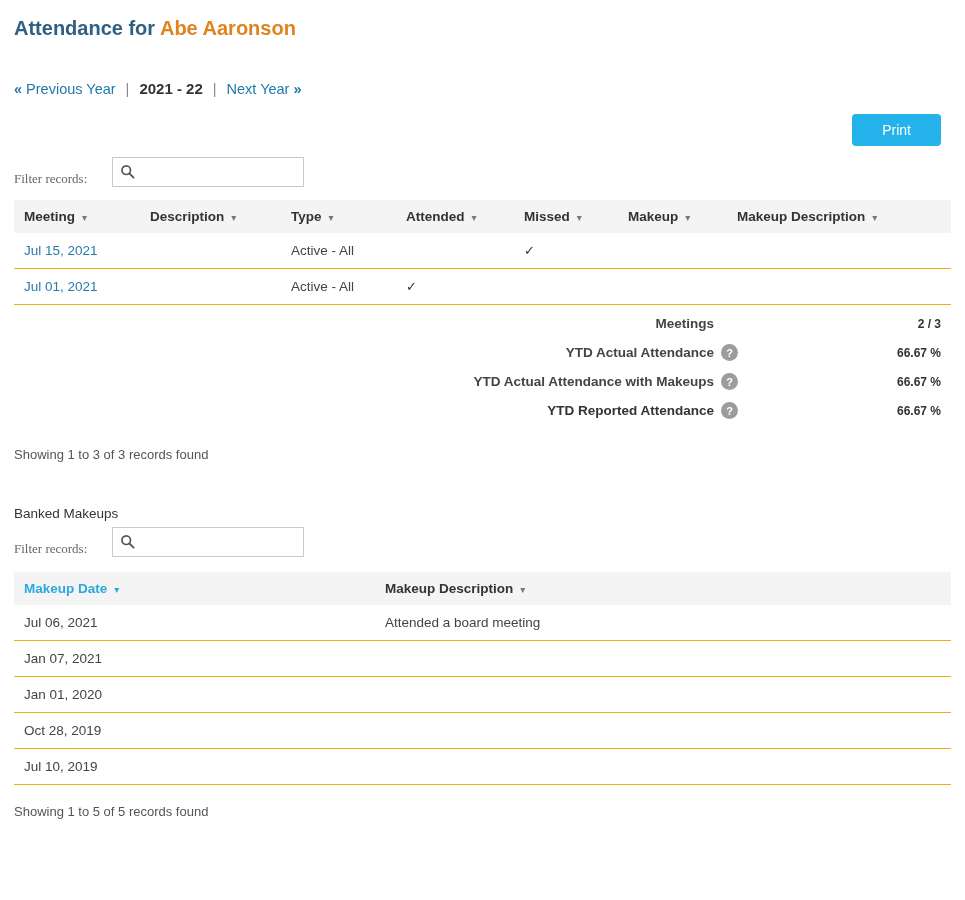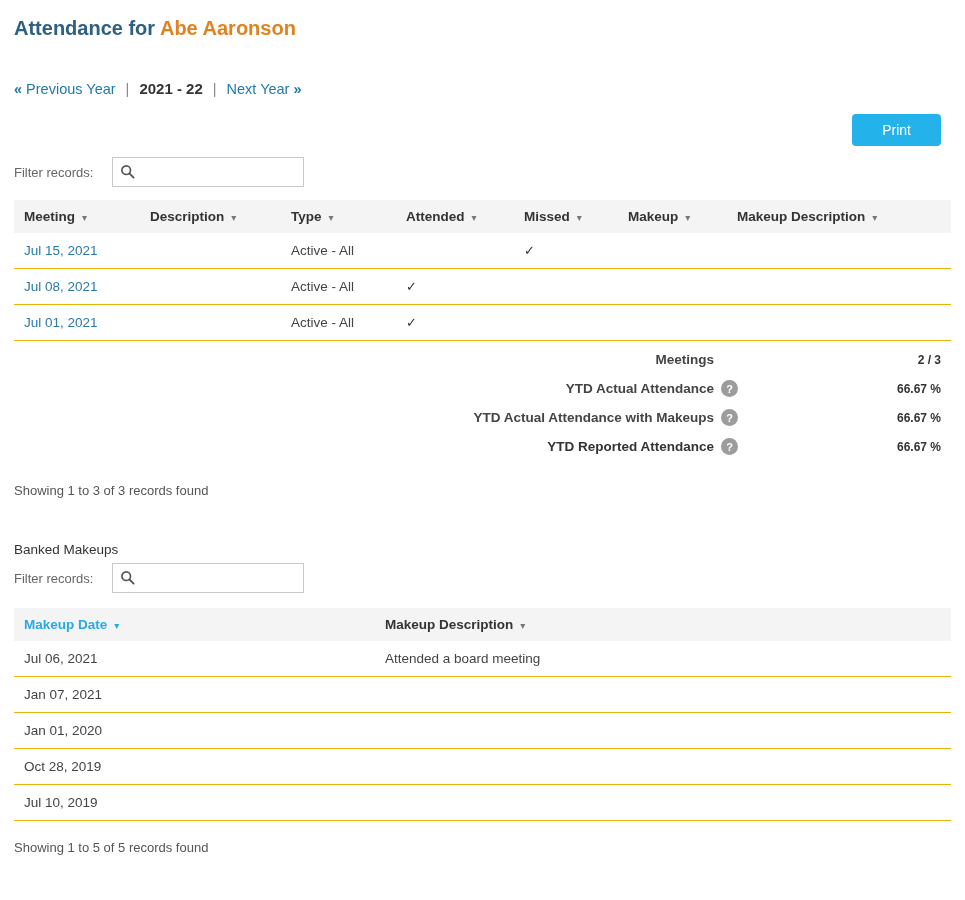--- a/index.html
+++ b/index.html
@@ -32,21 +32,21 @@
   
   .print-row { text-align: right; margin-top: 17px; }
   .print-btn {
     display: inline-block; background: #23b2ea; color: #fff;
     font-family: inherit; font-size: 14px; line-height: 1;
     border: none; border-radius: 4px; padding: 9px 30px;
     margin-right: 10px; cursor: pointer;
   }
 
   
-  .filter-row { display: flex; align-items: center; margin-top: 11px; }
+  .filter-row { display: flex; align-items: flex-end; margin-top: 11px; font-family: Liberation Serif, serif; }
   .filter-label { width: 98px; font-size: 13px; color: #666; }
   .search-wrap { position: relative; }
   .search-input {
     width: 192px; height: 30px; border: 1px solid #c9c9c9;
     border-radius: 0; padding: 0 8px 0 30px;
     font-family: inherit; font-size: 13px; color: #444; outline: none;
   }
   .search-icon {
     position: absolute; left: 8px; top: 7px; width: 16px; height: 16px;
     pointer-events: none;
@@ -146,29 +146,20 @@
     <tr>
       <td><a class="meeting-link">Jul 15, 2021</a></td>
       <td></td>
       <td>Active - All</td>
       <td class="check"></td>
       <td class="check">✓</td>
       <td></td>
       <td></td>
     </tr>
     <tr>
-      <td><a class="meeting-link">Jul 08, 2021</a></td>
-      <td></td>
-      <td>Active - All</td>
-      <td class="check">✓</td>
-      <td class="check"></td>
-      <td></td>
-      <td></td>
-    </tr>
-    <tr>
       <td><a class="meeting-link">Jul 01, 2021</a></td>
       <td></td>
       <td>Active - All</td>
       <td class="check">✓</td>
       <td class="check"></td>
       <td></td>
       <td></td>
     </tr>
   </tbody>
 </table>

